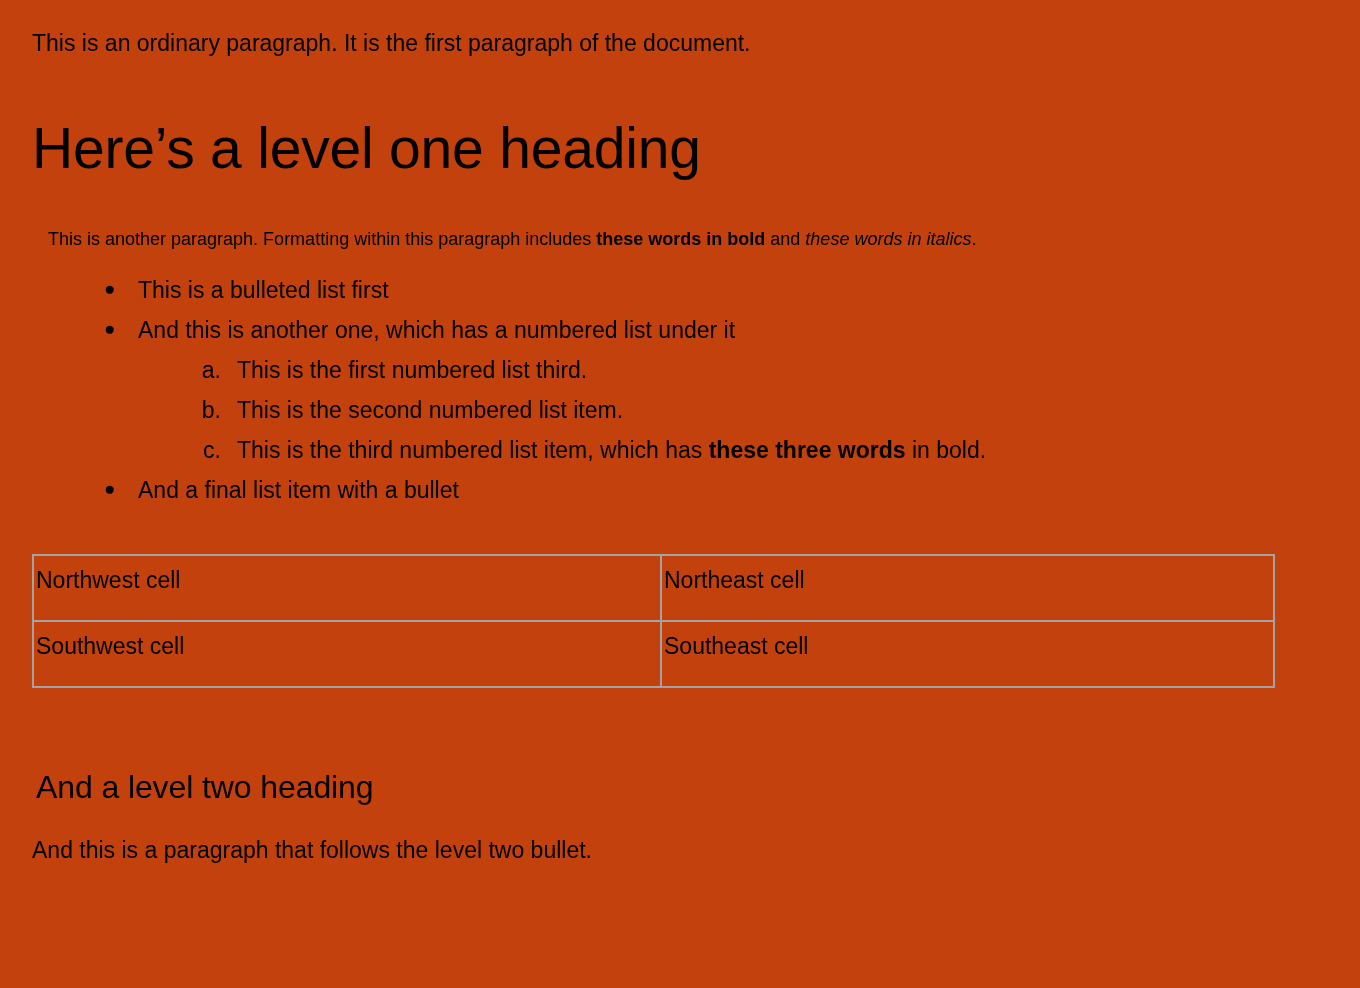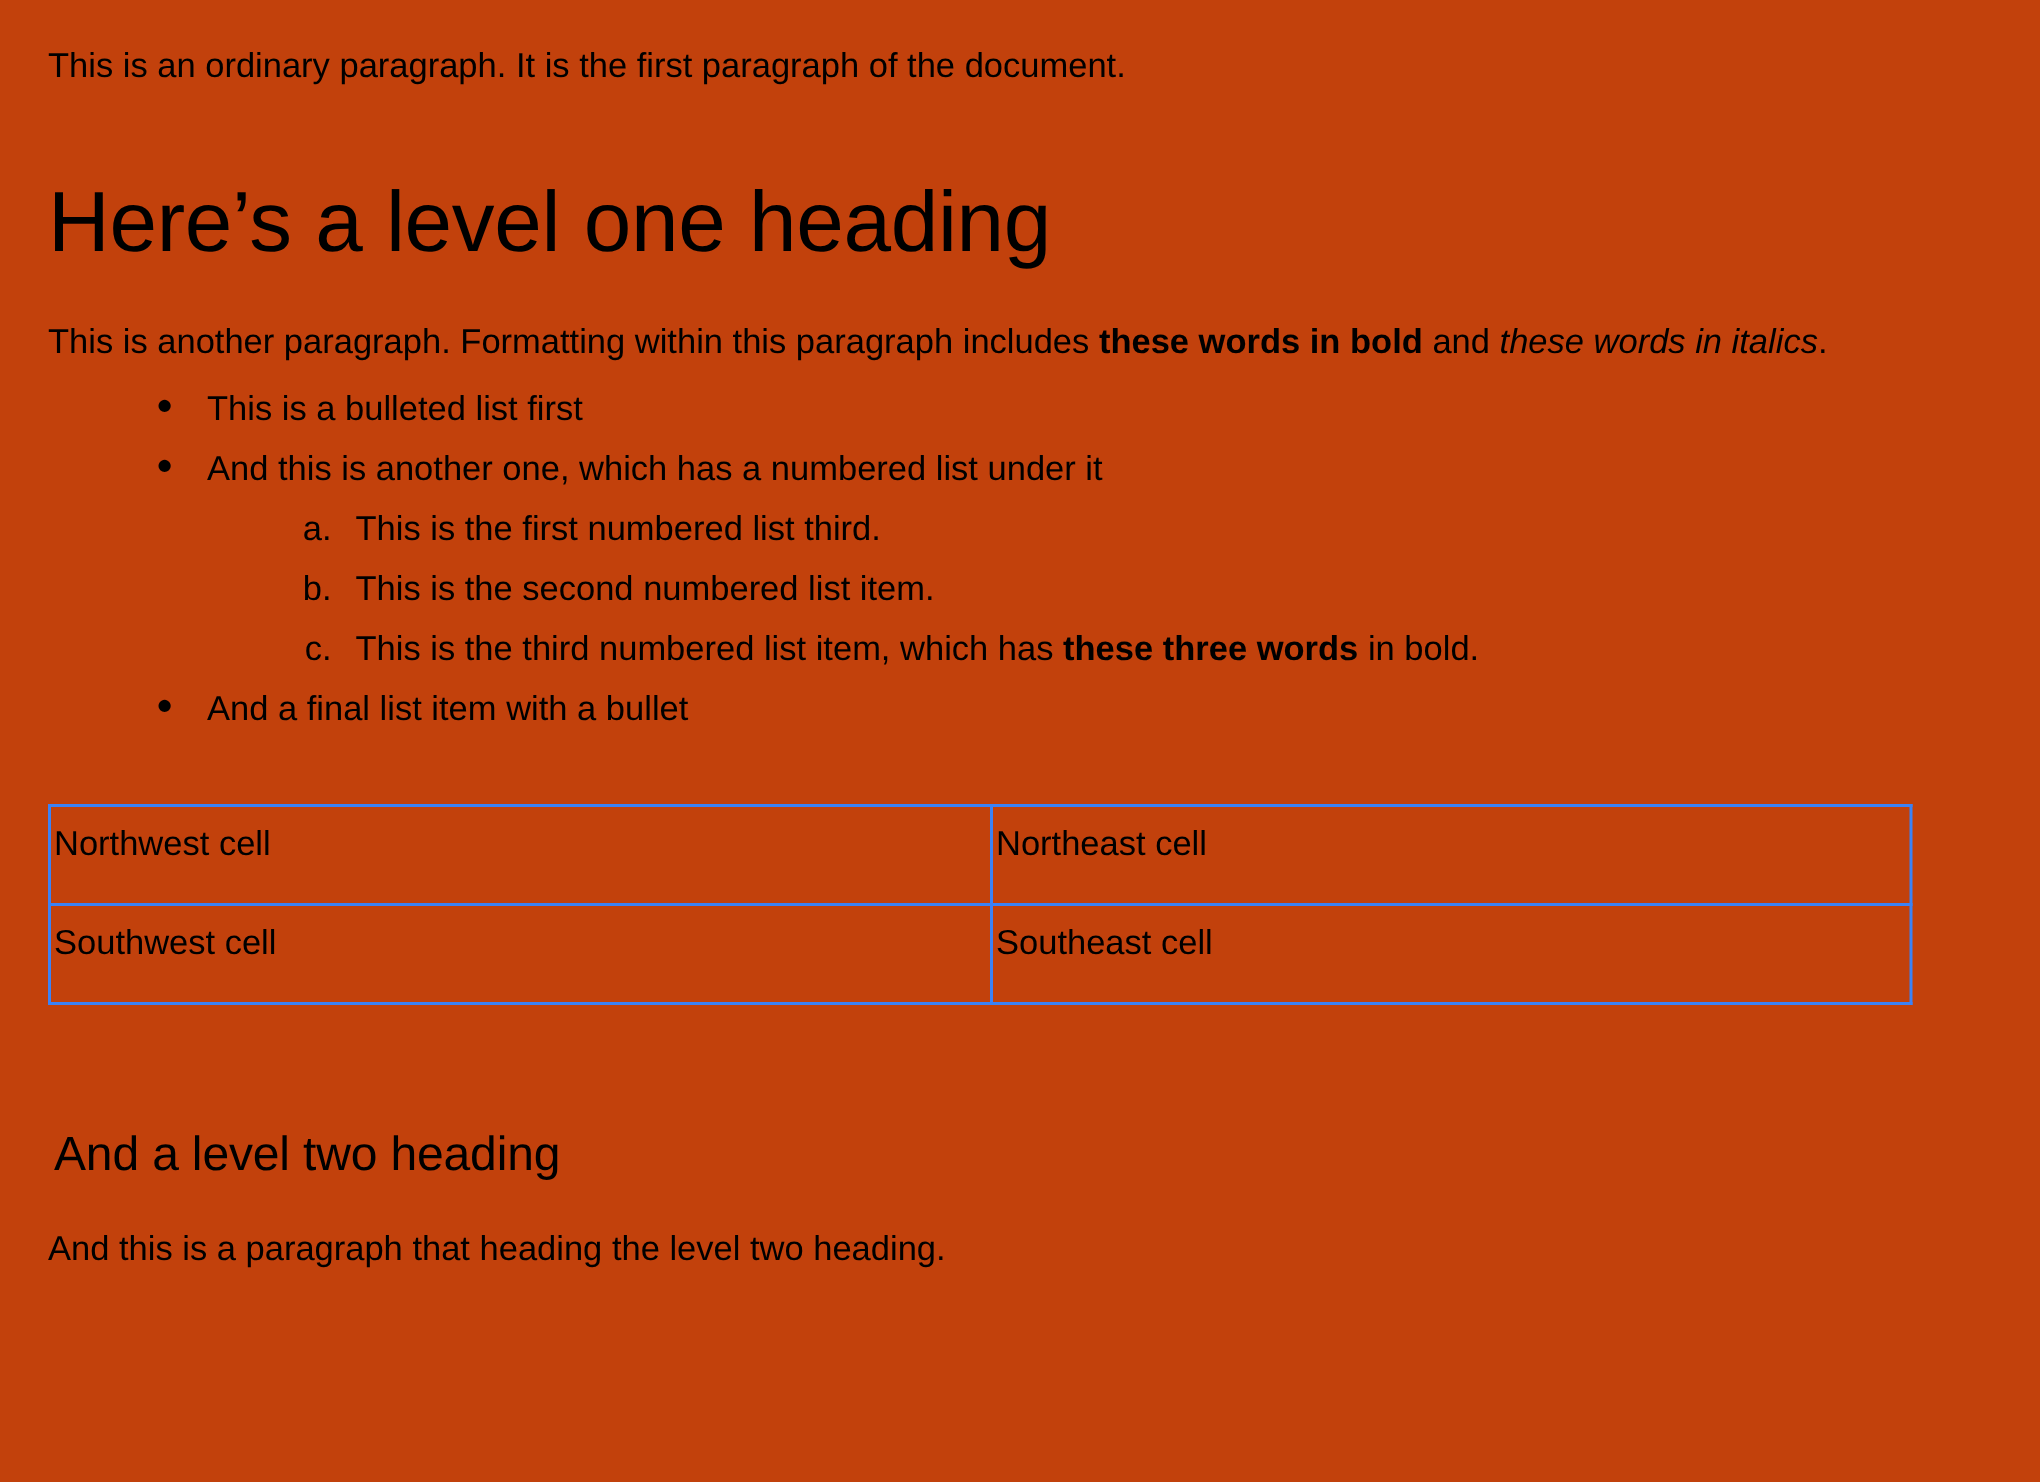--- a/index.html
+++ b/index.html
@@ -35,23 +35,23 @@
   }
   h2.doc-h2 {
     font-size: 32px;
     font-weight: normal;
     line-height: 1.1;
     margin: 4px;
     letter-spacing: -0.1px;
   }
   .gap-after-h1 { height: 28px; }
   .para2 {
-    font-size: 23px;
+    font-size: 18px;
     line-height: 1.68;
-    margin: 0;
+    margin: 16px;
     max-width: 1235px;
   }
   .para2 b { font-weight: bold; }
   .para2 i { font-style: italic; }
 
   ul.outer-list {
     list-style: none;
     margin: 6px 0 0 0;
     padding: 0 0 0 54px;
   }
@@ -89,21 +89,21 @@
   }
   ol.inner-list b { font-weight: bold; }
 
   table.doc-table {
     border-collapse: collapse;
     margin-top: 44px;
     width: 1243px;
     table-layout: fixed;
   }
   table.doc-table td {
-    border: 2px solid #3b82f6;
+    border: 2px solid #a3a3a3;
     font-size: 23px;
     padding: 11px 0 13px 2px;
     vertical-align: top;
     height: 40px;
   }
   table.doc-table td.col1 { width: 624px; }
 
   .gap-before-h2 { height: 78px; }
   .gap-after-h2 { height: 26px; }
 </style>
@@ -161,15 +161,15 @@
       </tr>
     </tbody>
   </table>
 
   <div class="gap-before-h2"></div>
 
   <h2 class="doc-h2">And a level two heading</h2>
 
   <div class="gap-after-h2"></div>
 
-  <p class="body-text">And this is a paragraph that heading the level two heading.</p>
+  <p class="body-text">And this is a paragraph that follows the level two bullet.</p>
 
 </div>
 
 </body></html>

